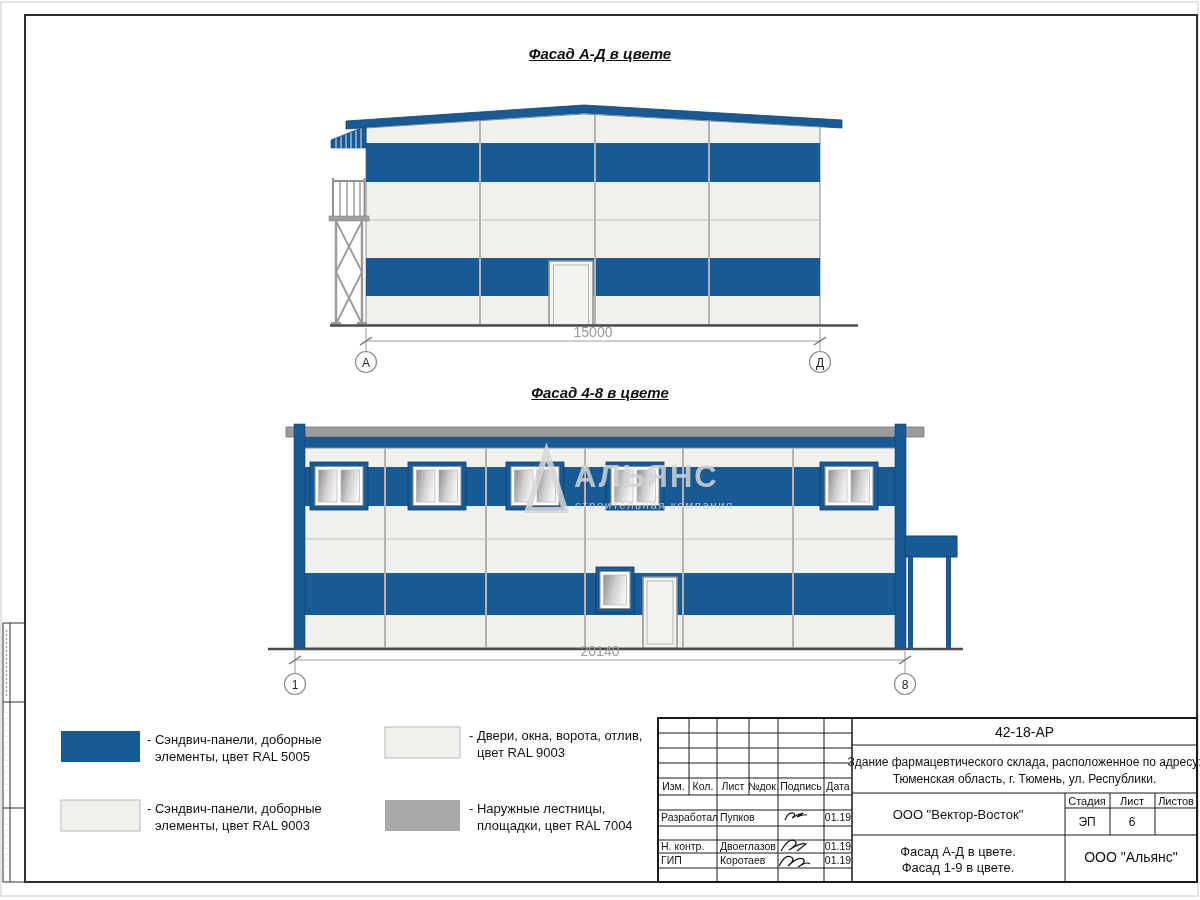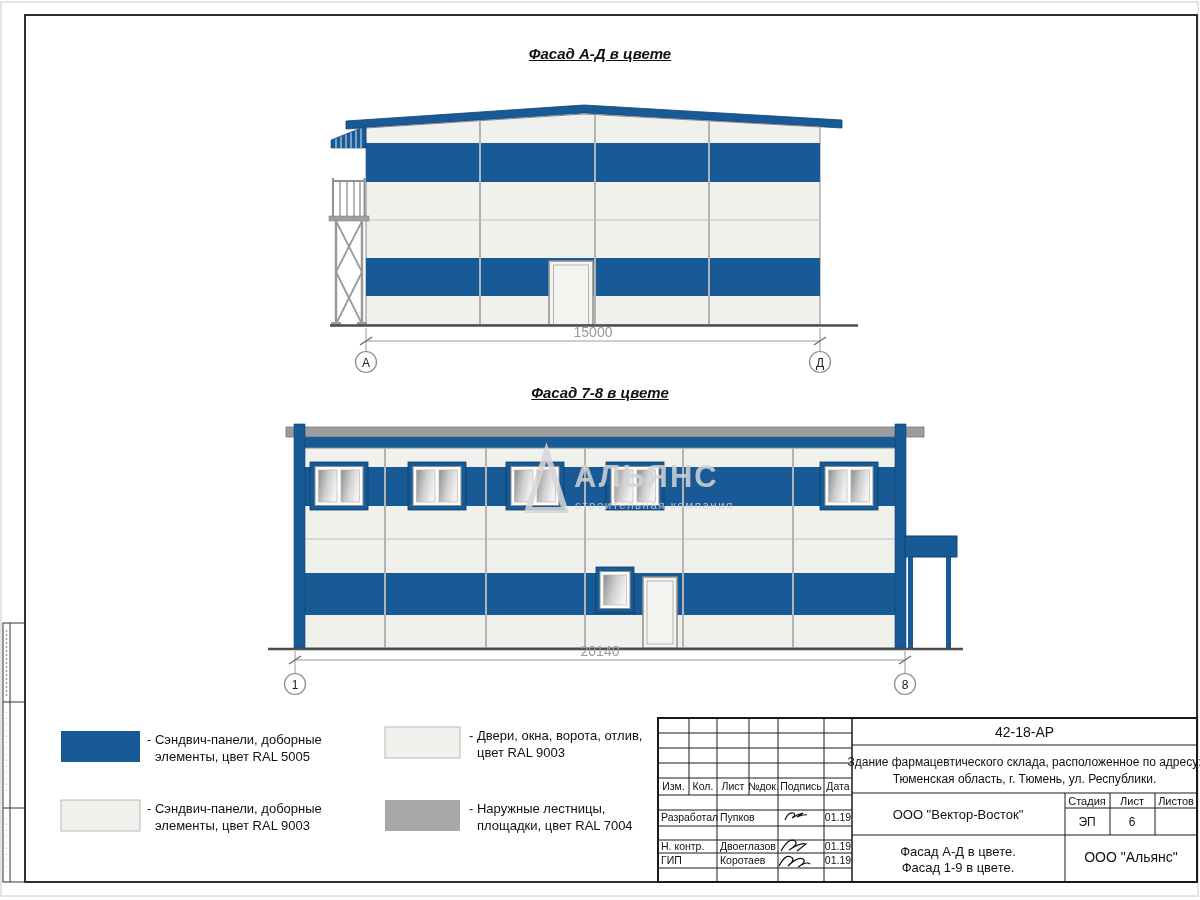--- a/index.html
+++ b/index.html
@@ -12,21 +12,21 @@
   svg text{font-family:"Liberation Sans",sans-serif;}
   .tb-line{stroke:#1a1a1a;stroke-width:1;}
   .tb-text{fill:#111;}
 </style>
 </head>
 <body>
 
 <div class="sheet">
 
   <div id="t1" class="facade-title">Фасад А-Д в цвете</div>
-  <div id="t2" class="facade-title">Фасад 7-8 в цвете</div>
+  <div id="t2" class="facade-title">Фасад 4-8 в цвете</div>
 
   <svg width="1200" height="900" viewBox="0 0 1200 900" style="position:absolute;left:0;top:0">
     <defs>
       <linearGradient id="glass" x1="0" y1="0" x2="1" y2="0.35">
         <stop offset="0" stop-color="#8e8e8e"></stop>
         <stop offset="0.55" stop-color="#cfcfcf"></stop>
         <stop offset="1" stop-color="#f2f2f2"></stop>
       </linearGradient>
     </defs>
 

